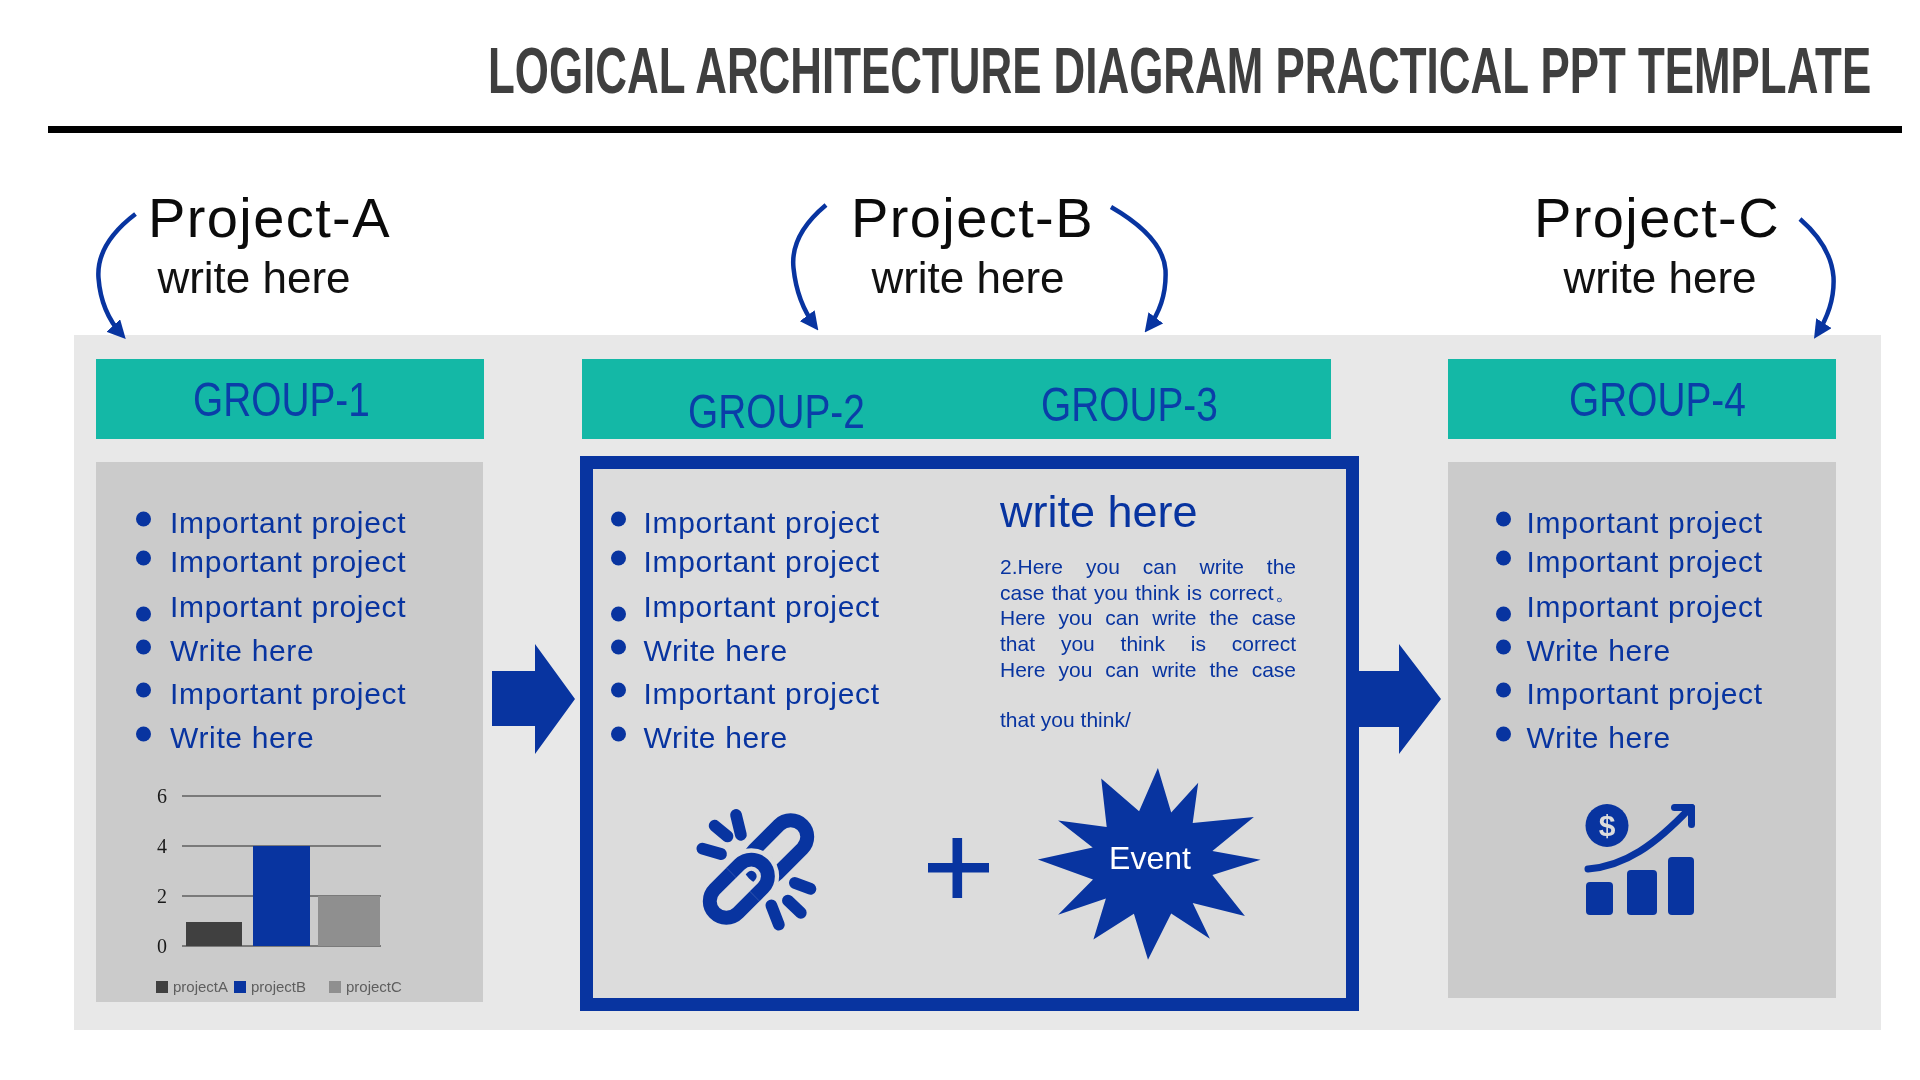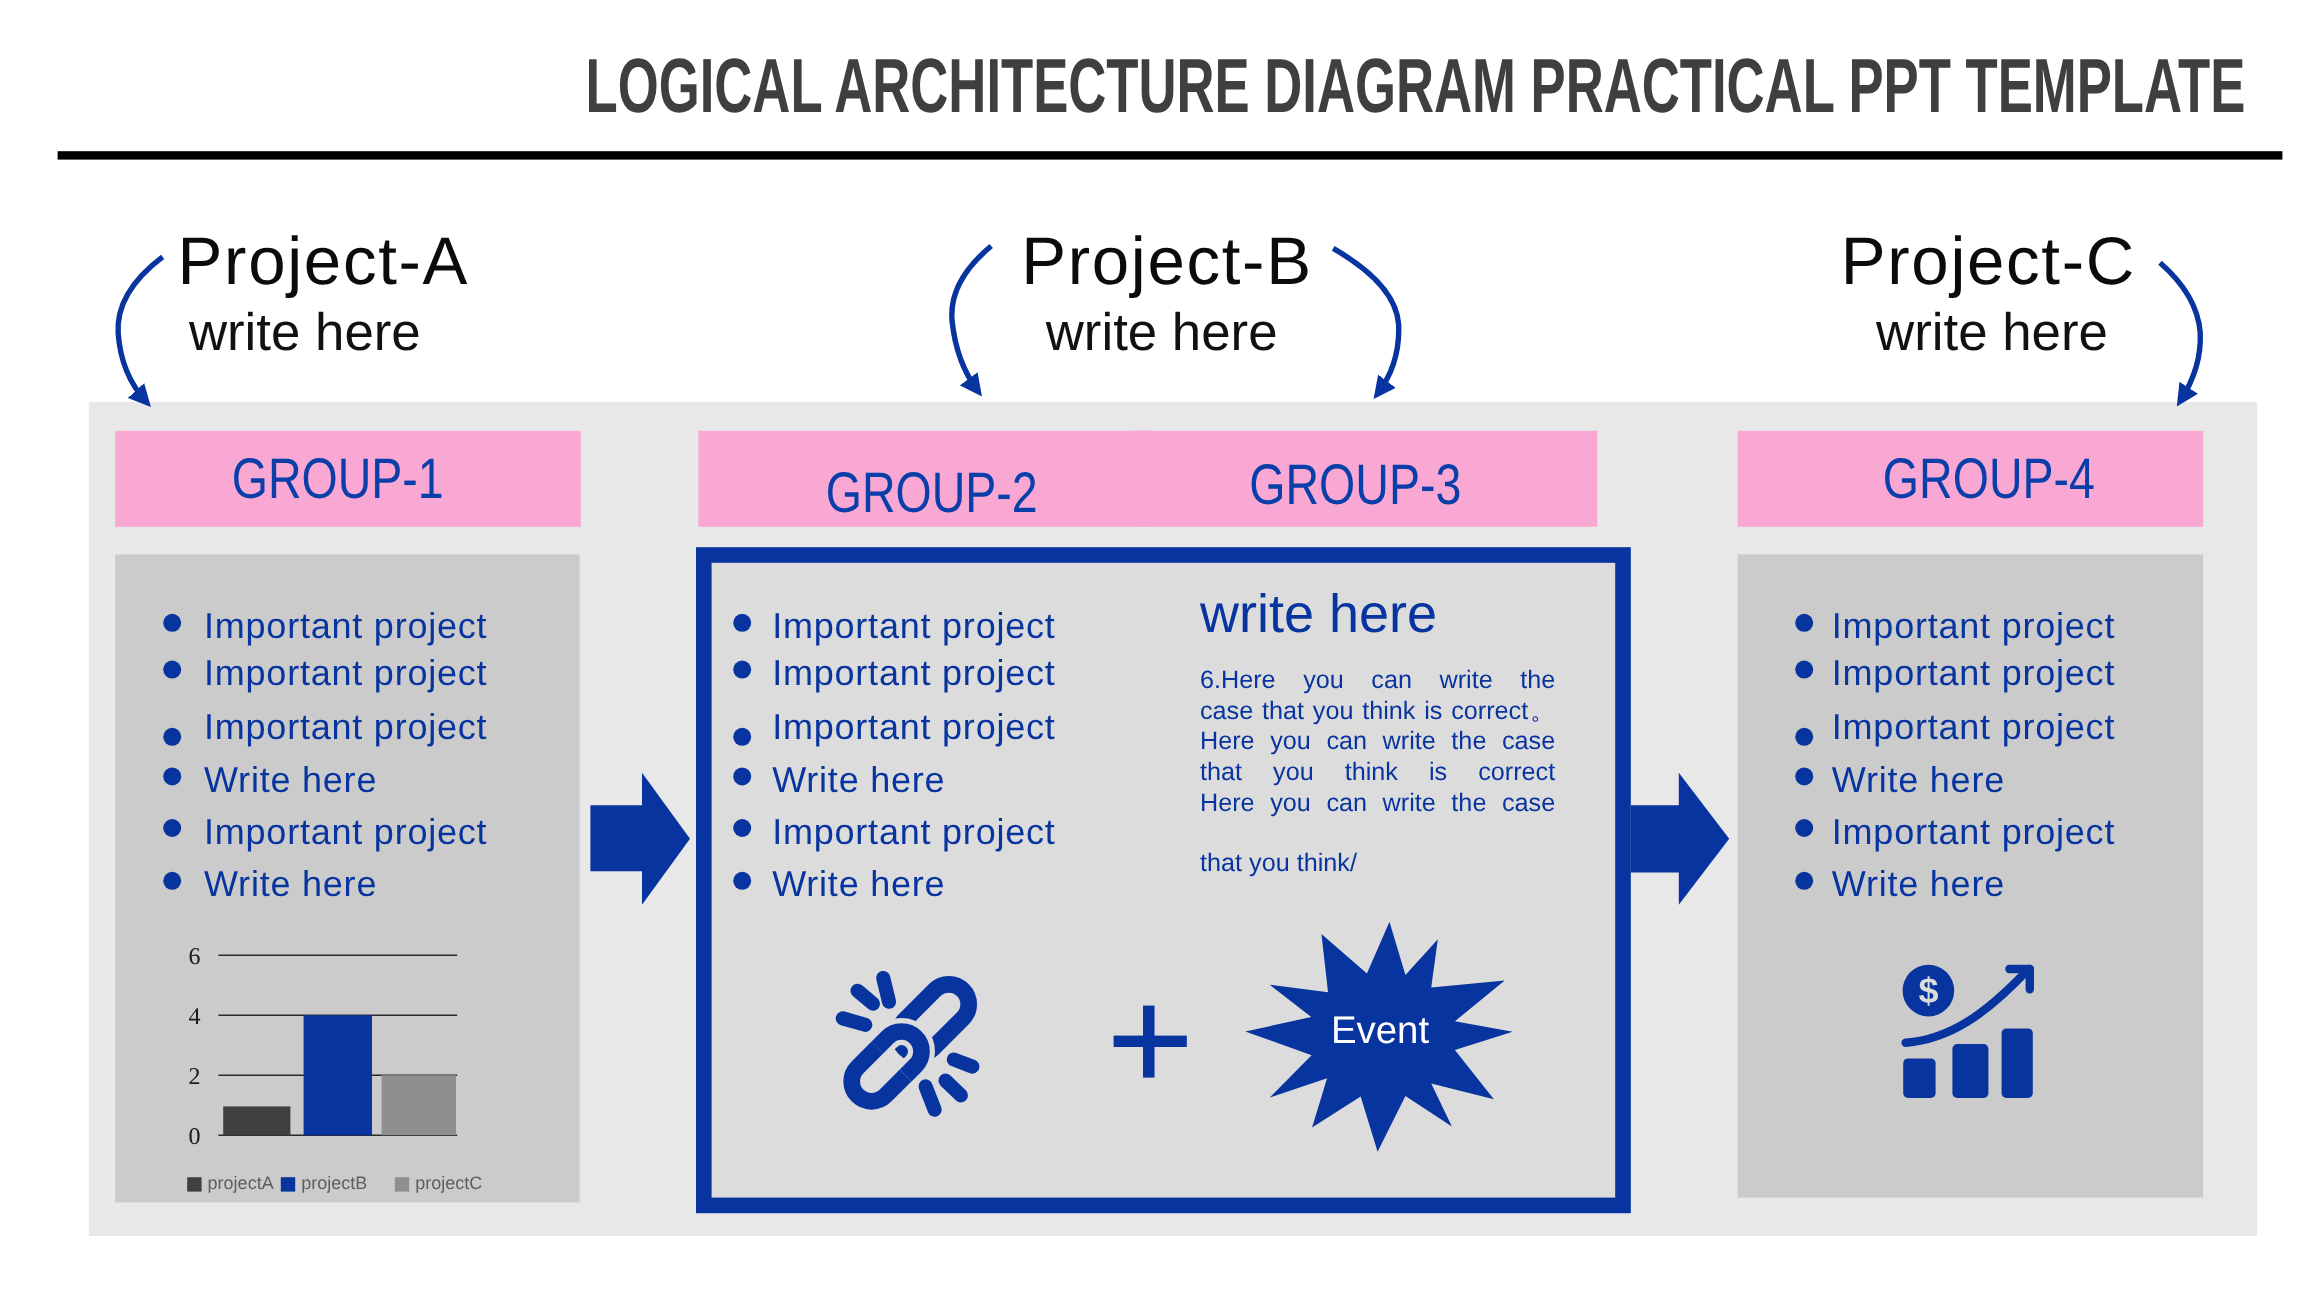--- a/index.html
+++ b/index.html
@@ -5,21 +5,21 @@
   html,body{margin:0;padding:0;}
   body{width:1920px;height:1080px;position:relative;background:#fff;overflow:hidden;
        font-family:"Liberation Sans",sans-serif;}
   .abs{position:absolute;}
   #title{left:488px;top:39px;font-size:64px;font-weight:700;white-space:nowrap;
          color:#3f3f3f;line-height:64px;transform:scaleX(0.6857);transform-origin:left top;}
   #rule{left:48px;top:126px;width:1854px;height:7px;background:#000;}
   .proj{font-size:56px;color:#0b0b0b;line-height:60px;text-align:center;letter-spacing:1.4px;white-space:nowrap;}
   .wh{font-size:44px;color:#111;line-height:50px;text-align:center;white-space:nowrap;}
   #panel{left:74px;top:335px;width:1807px;height:695px;background:#e8e8e8;}
-  .hdr{top:359px;height:80px;background:#f9a8d4;color:#0a3ea8;font-size:47.6px;
+  .hdr{top:359px;height:80px;background:#14b8a6;color:#0a3ea8;font-size:47.6px;
        display:flex;align-items:center;justify-content:center;}
   .hdr span{display:inline-block;transform:scaleX(0.815);}
   .hdr span.g1{transform:translateX(-9px) scaleX(0.815);}
   .hdr span.g2{transform:translateX(4px) scaleX(0.815);}
   .hdr span.g4{transform:translateX(15px) scaleX(0.815);}
   .hdr span.g3{transform:translate(-8px,5px) scaleX(0.815);}
   .cbox{background:#cbcbcb;}
   #midbox{left:580px;top:456px;width:779px;height:555px;background:#dcdcdc;
           border:13px solid #0834a0;box-sizing:border-box;}
   .brow{position:absolute;display:flex;align-items:center;height:38px;}
@@ -135,21 +135,21 @@
     <span class="dot" style="margin-right:15.5px;"></span>
     <span class="btxt">Important project</span>
   </div>
 <div class="brow" style="left:1496px;top:719px;">
     <span class="dot" style="margin-right:15.5px;"></span>
     <span class="btxt">Write here</span>
   </div>
 
 <div id="mwh" class="abs">write here</div>
 <div id="mpar" class="abs">
-  <div>6.Here you can write the</div>
+  <div>2.Here you can write the</div>
   <div>case that you think is correct。</div>
   <div>Here you can write the case</div>
   <div>that you think is correct</div>
   <div>Here you can write the case</div>
   <div class="last">that you think/</div>
 </div>
 
 <svg width="1920" height="1080" viewBox="0 0 1920 1080">
   <defs>
     <marker id="ah" viewBox="0 0 10 10" refX="7" refY="5" markerWidth="4.1" markerHeight="4.1" orient="auto-start-reverse">

